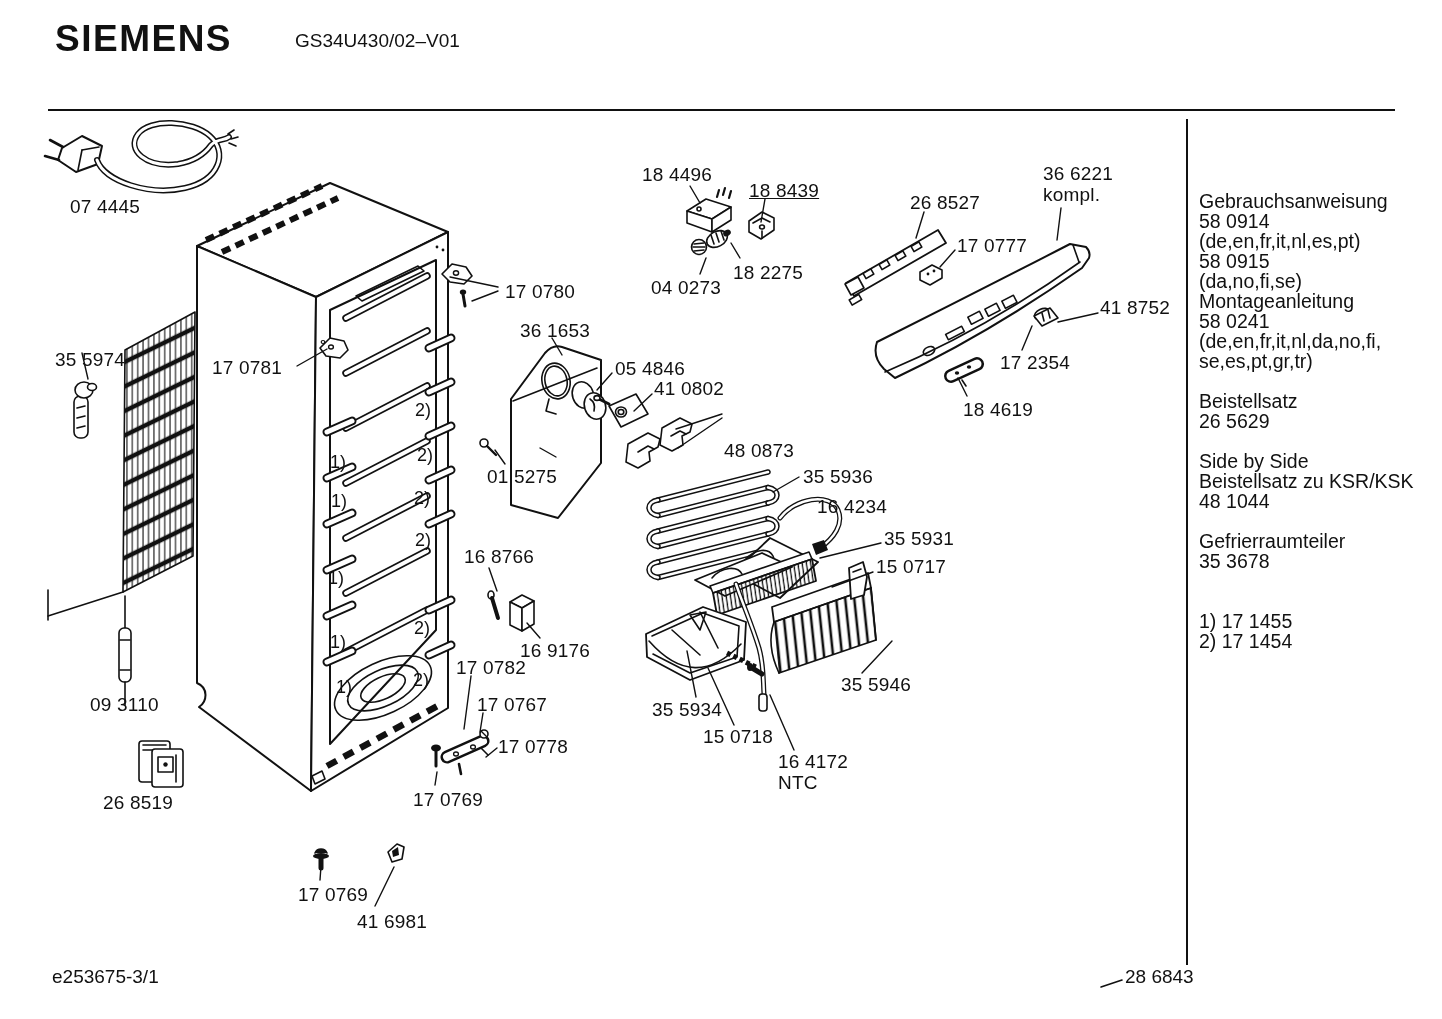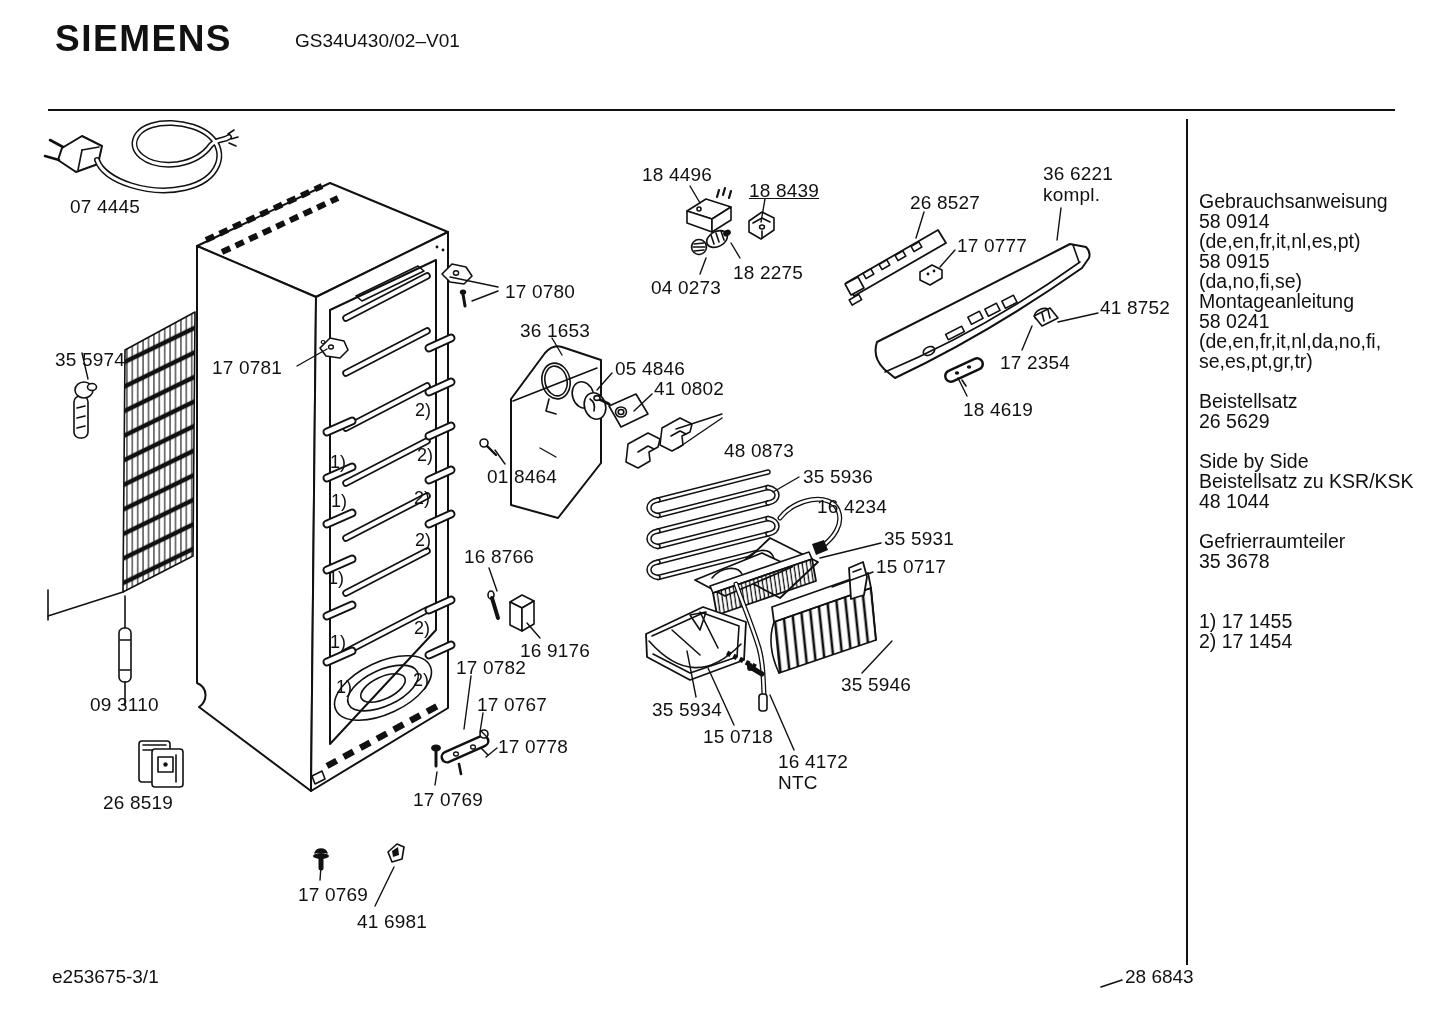--- a/index.html
+++ b/index.html
@@ -393,21 +393,21 @@
       <div class="plabel" style="left: 615px; top: 358px;">
         <span>05 4846</span>
       </div>
       <div class="plabel" style="left: 654px; top: 378px;">
         <span>41 0802</span>
       </div>
       <div class="plabel" style="left: 724px; top: 404px; margin-top: 36px;">
         <span>48 0873</span>
       </div>
       <div class="plabel" style="left: 487px; top: 466px;">
-        <span>01 8464</span>
+        <span>01 5275</span>
       </div>
       <div class="plabel" style="left: 642px; top: 164px;">
         <span>18 4496</span>
       </div>
       <div class="plabel" style="left: 749px; top: 180px; text-decoration: underline;">
         <span>18 8439</span>
       </div>
       <div class="plabel" style="left: 651px; top: 277px;">
         <span>04 0273</span>
       </div>

